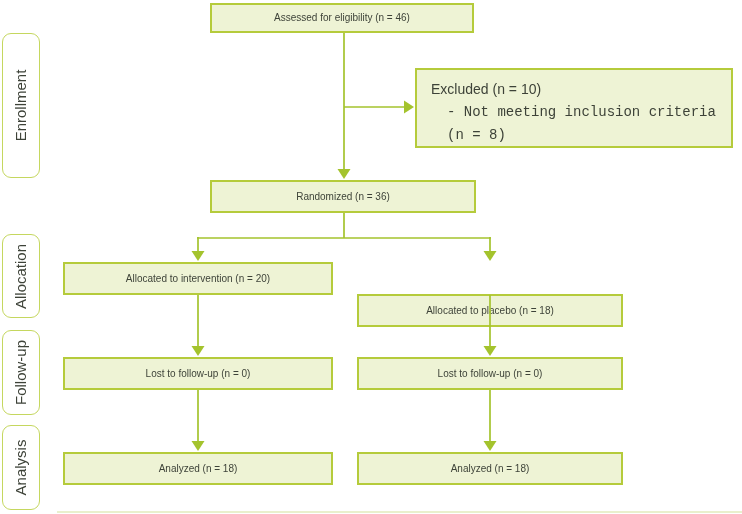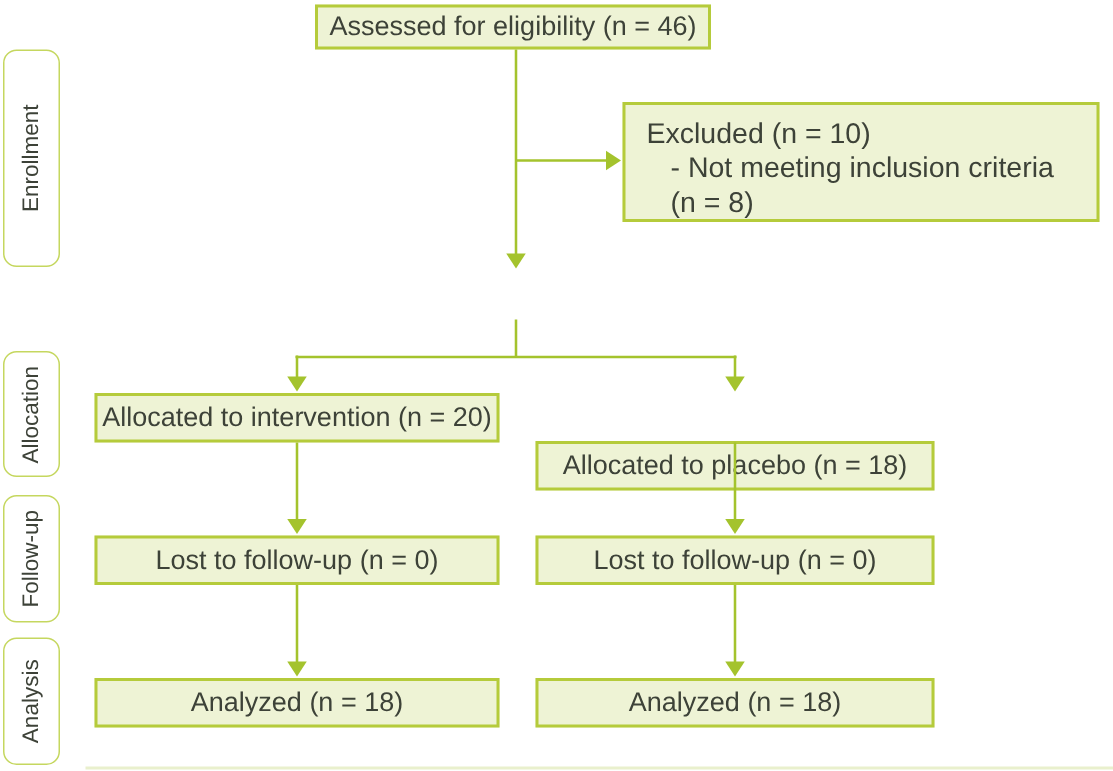--- a/index.html
+++ b/index.html
@@ -18,33 +18,34 @@
   }
   
   .node {
     position: absolute;
     box-sizing: border-box;
     background: var(--box-fill, #eef3d5);
     border: 2px solid var(--box-border, #b5cb3b);
     display: flex;
     align-items: center;
     justify-content: center;
-    font-size: 18px;
+    font-size: 10px;
     line-height: 1.2;
     text-align: center;
   }
   .node.multiline {
     display: block;
     text-align: left;
     padding: 8px 12px 6px 14px;
-    font-size: 19px;
+    font-size: 14px;
     line-height: 23px;
   }
   .node.multiline .sub {
     padding-left: 16px;
+    font-family: Liberation Mono, monospace;
   }
   
   .stage {
     position: absolute;
     box-sizing: border-box;
     left: 2px;
     width: 38px;
     background: #ffffff;
     border: 1.4px solid var(--stage-border, #c5d75f);
     border-radius: 9px;
@@ -102,20 +103,21 @@
     <span>Analysis</span>
   </div>
 
   <div class="node" style="left:210px; top:3px; width:264px; height:30px;">Assessed for eligibility (n = 46)</div>
 
   <div class="node multiline" style="left:415px; top:68px; width:318px; height:80px;">
     <div>Excluded (n = 10)</div>
     <div class="sub">- Not meeting inclusion criteria (n = 8)</div>
   </div>
 
+  <div class="node" style="left:210px; top:180px; width:266px; height:33px;">Randomized (n = 36)</div>
 
   <div class="node" style="left:63px; top:262px; width:270px; height:33px;">Allocated to intervention (n = 20)</div>
   <div class="node" style="left:357px; top:262px; width:266px; height:33px;margin-top:32px;">Allocated to placebo (n = 18)</div>
 
   <div class="node" style="left:63px; top:357px; width:270px; height:33px;">Lost to follow-up (n = 0)</div>
   <div class="node" style="left:357px; top:357px; width:266px; height:33px;">Lost to follow-up (n = 0)</div>
 
   <div class="node" style="left:63px; top:452px; width:270px; height:33px;">Analyzed (n = 18)</div>
   <div class="node" style="left:357px; top:452px; width:266px; height:33px;">Analyzed (n = 18)</div>
 

